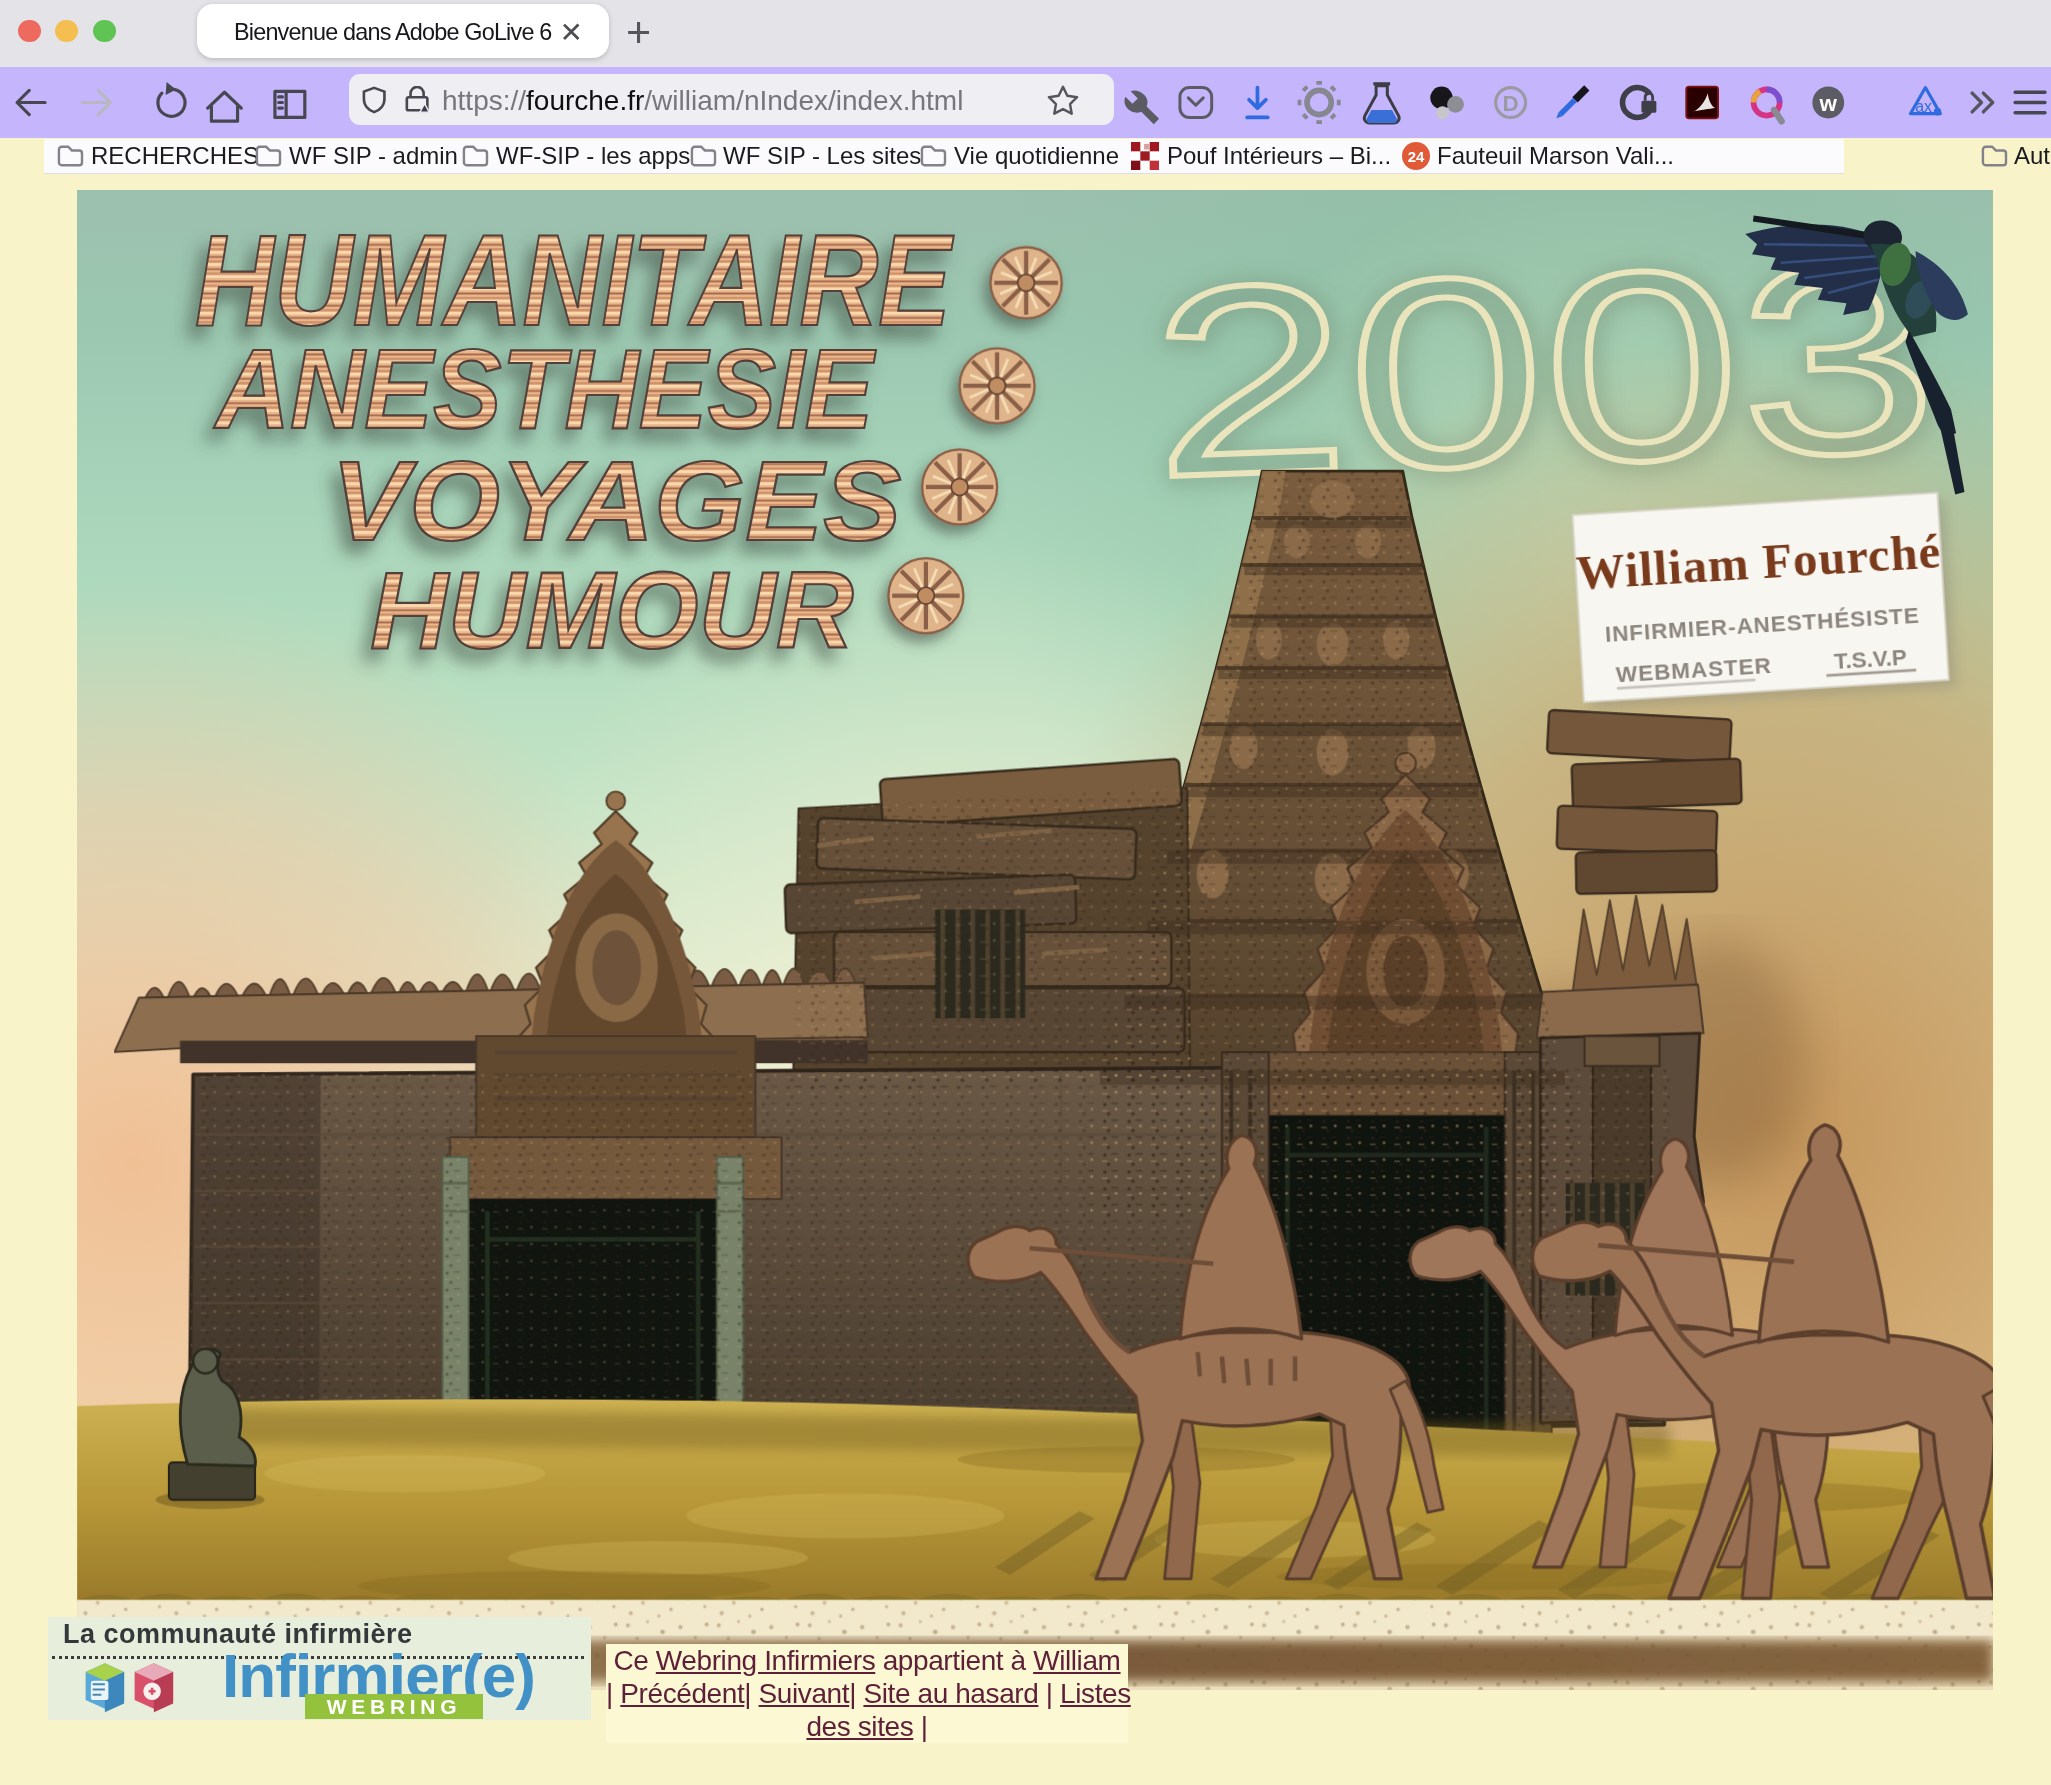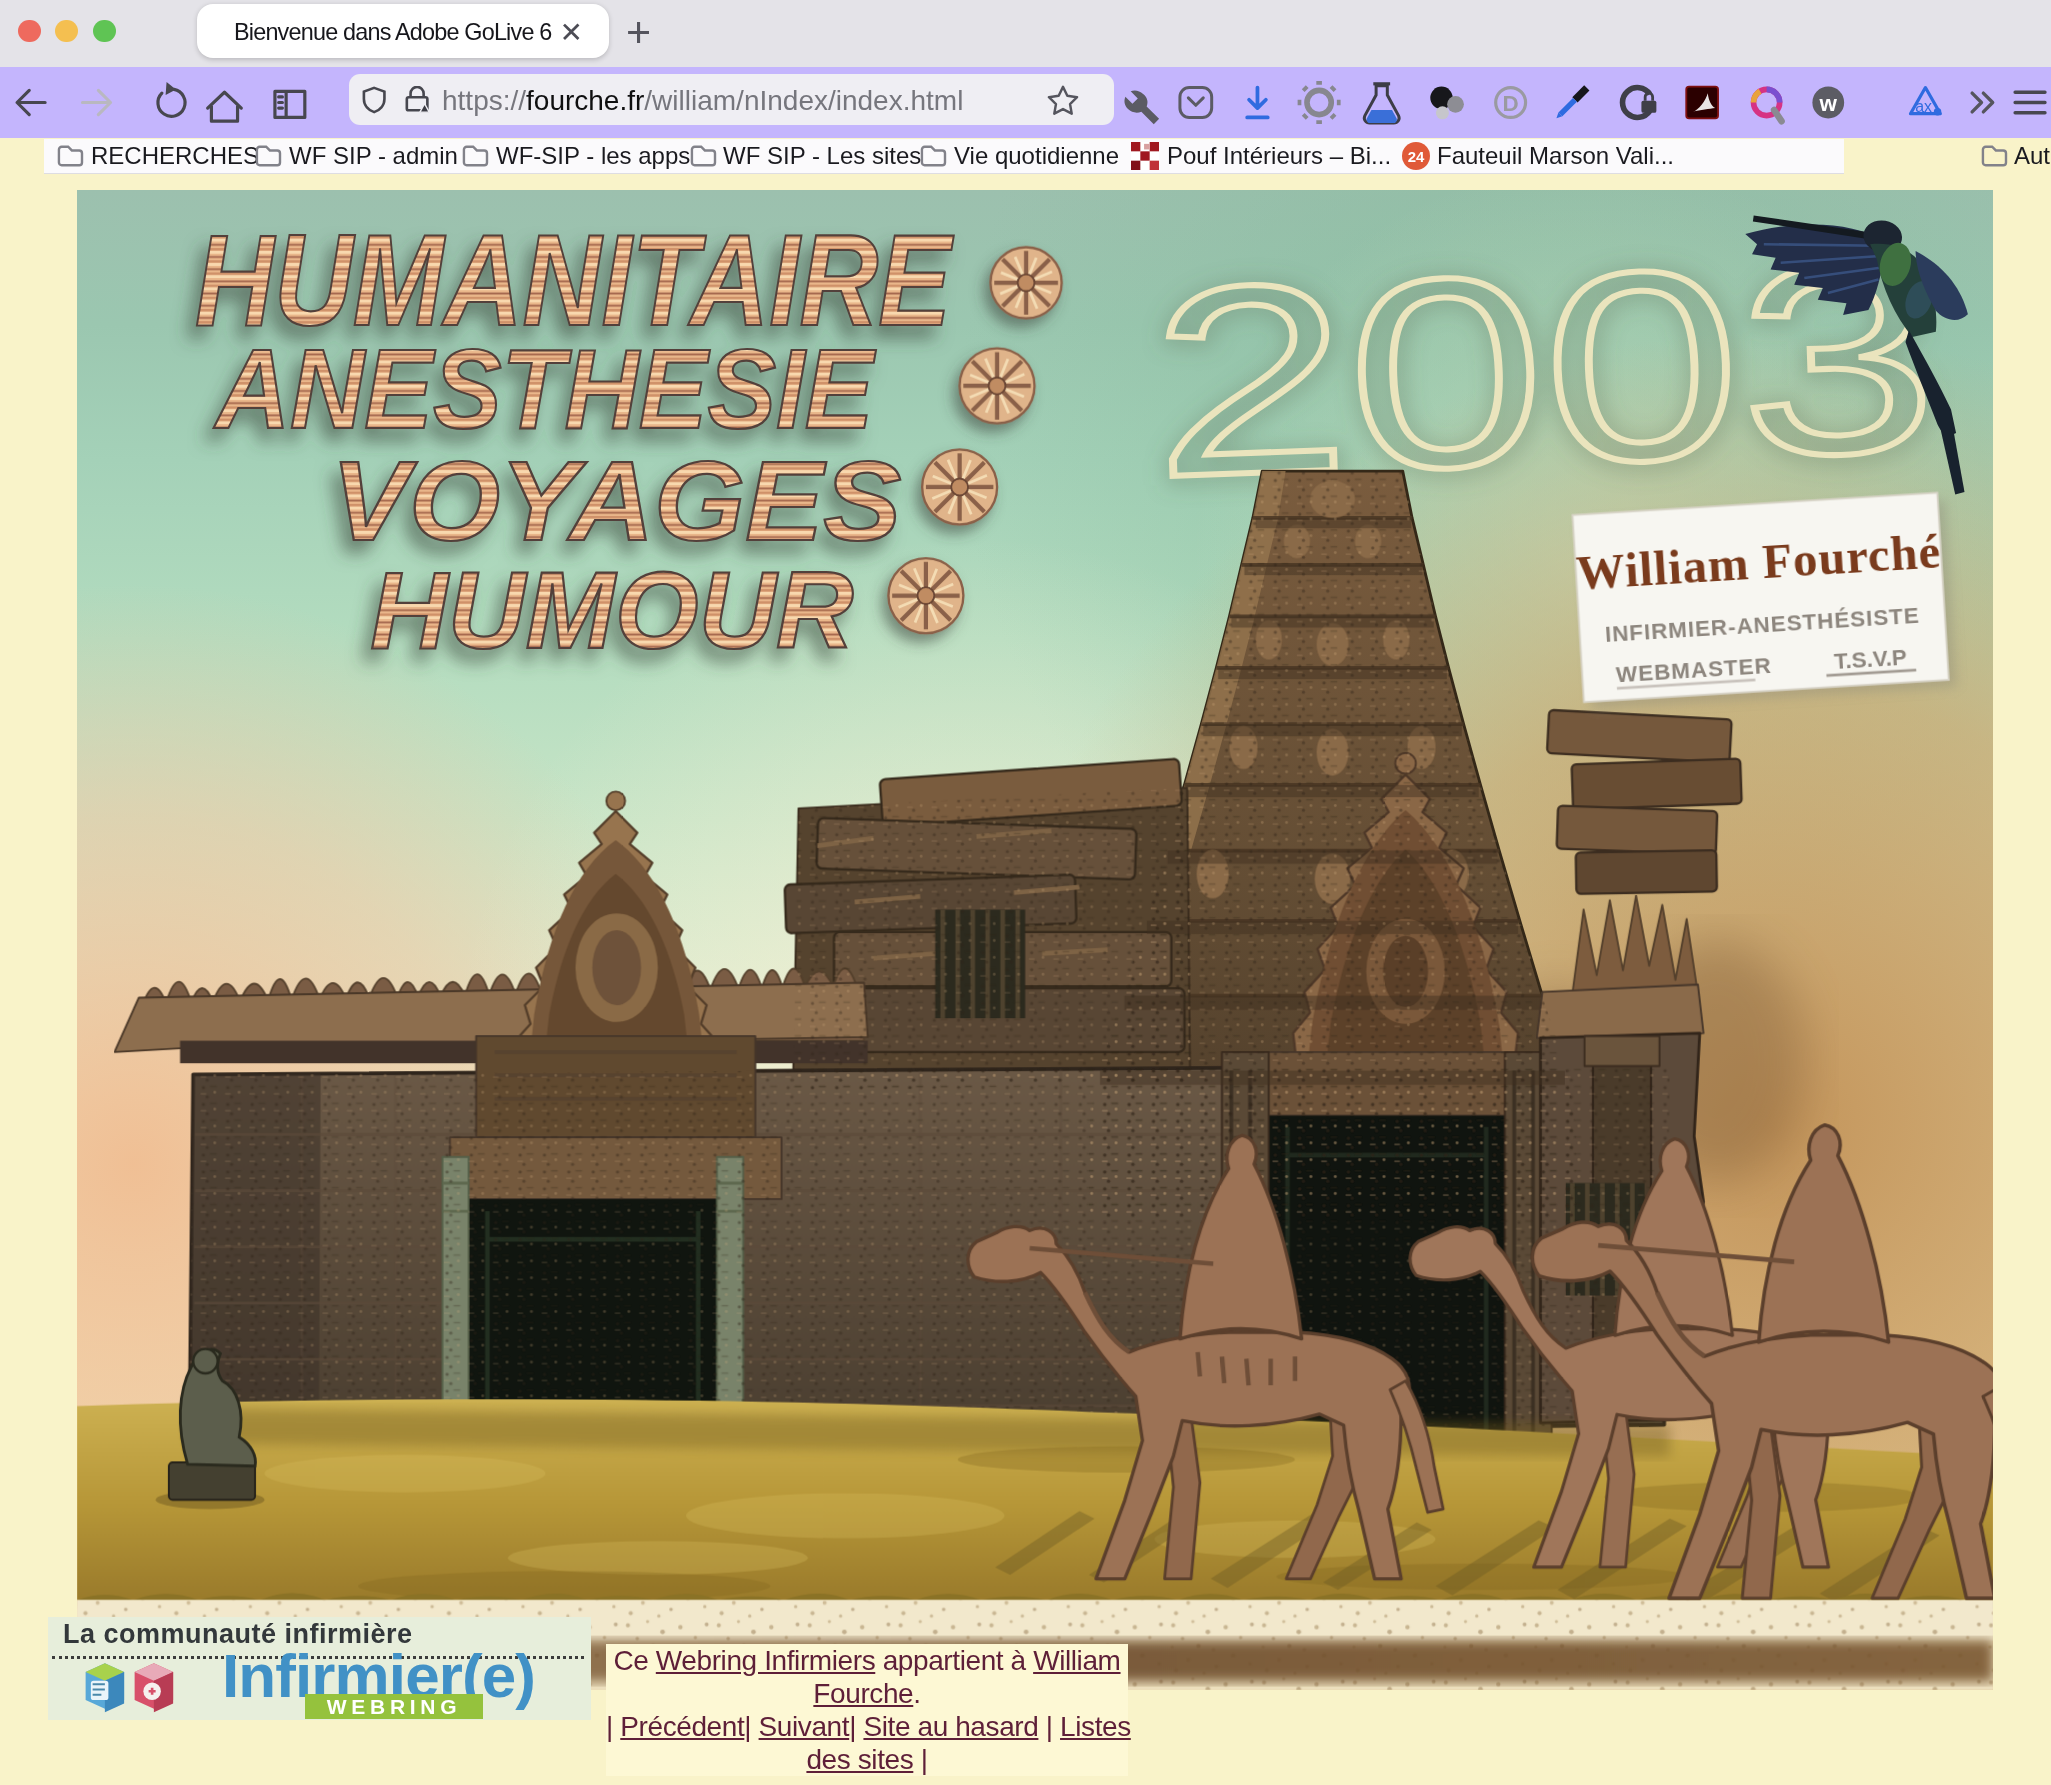--- a/index.html
+++ b/index.html
@@ -589,18 +589,17 @@
           <path d="M28 26v36l22-10V16z" fill="#b83c54"></path>
           <circle cx="26" cy="38" r="10" fill="#f6f0ee"></circle>
           <path d="M22 38h8M26 34v8" stroke="#d8506a" stroke-width="3"></path>
         </g>
       </svg>
       <span id="infirm">Infirmier(e)</span>
       <div id="webringpill">WEBRING</div>
     </div>
     <div class="abs" id="wtext">
       <div>Ce <u>Webring Infirmiers</u> appartient à <u>William</u></div>
-      <div><u>Fourche</u>.</div>
       <div>| <u>Précédent</u>| <u>Suivant</u>| <u>Site au hasard</u> | <u>Listes</u></div>
       <div><u>des sites</u> |</div>
     </div>
   </div>
 
 
 </body></html>

